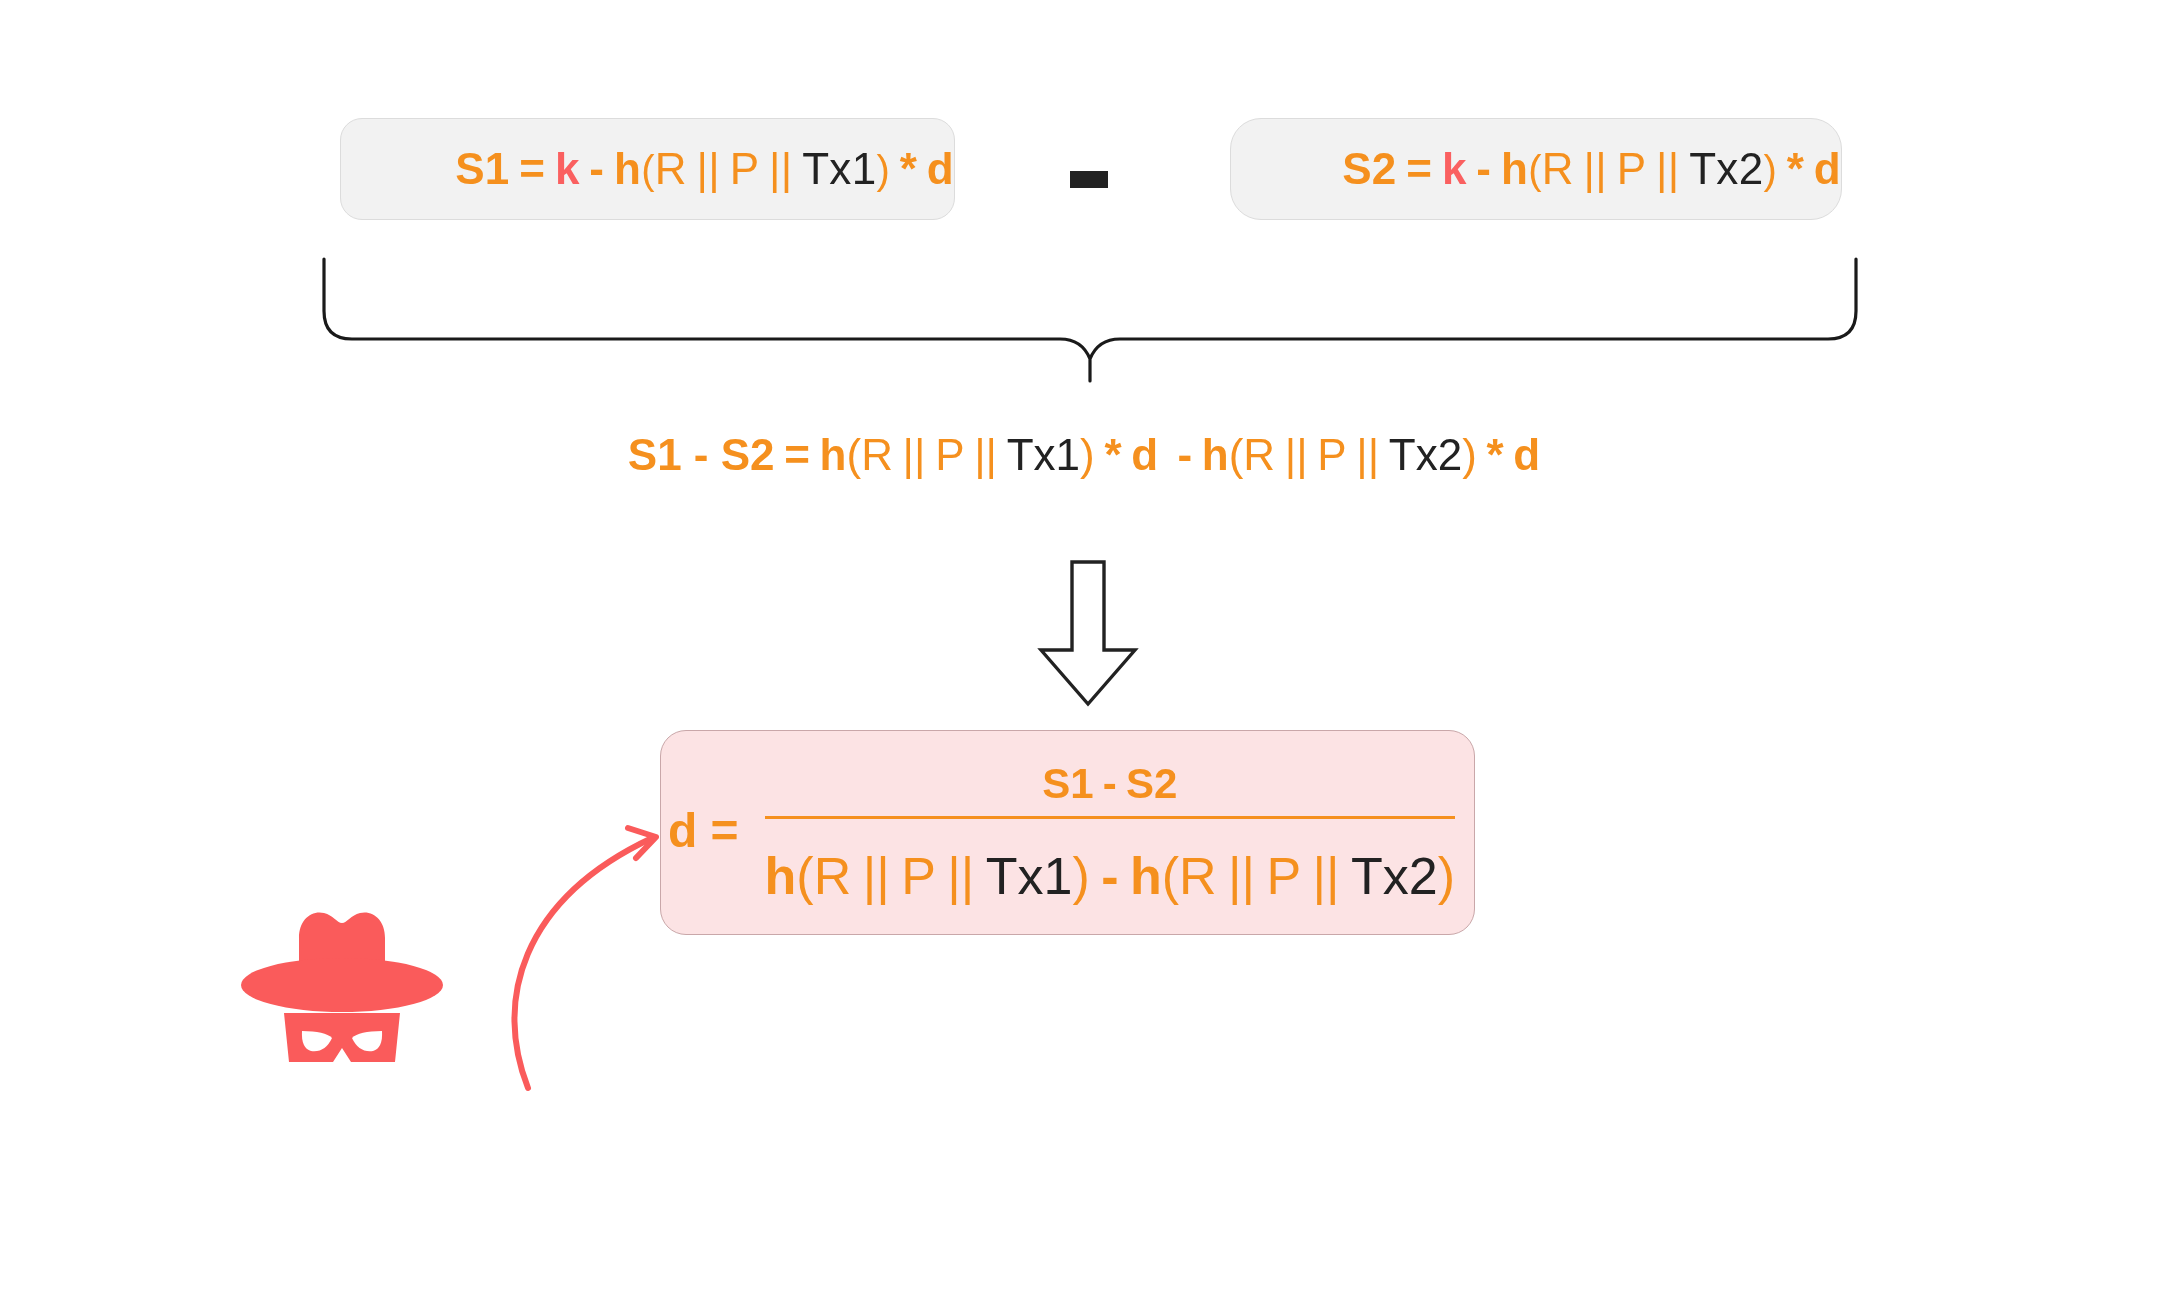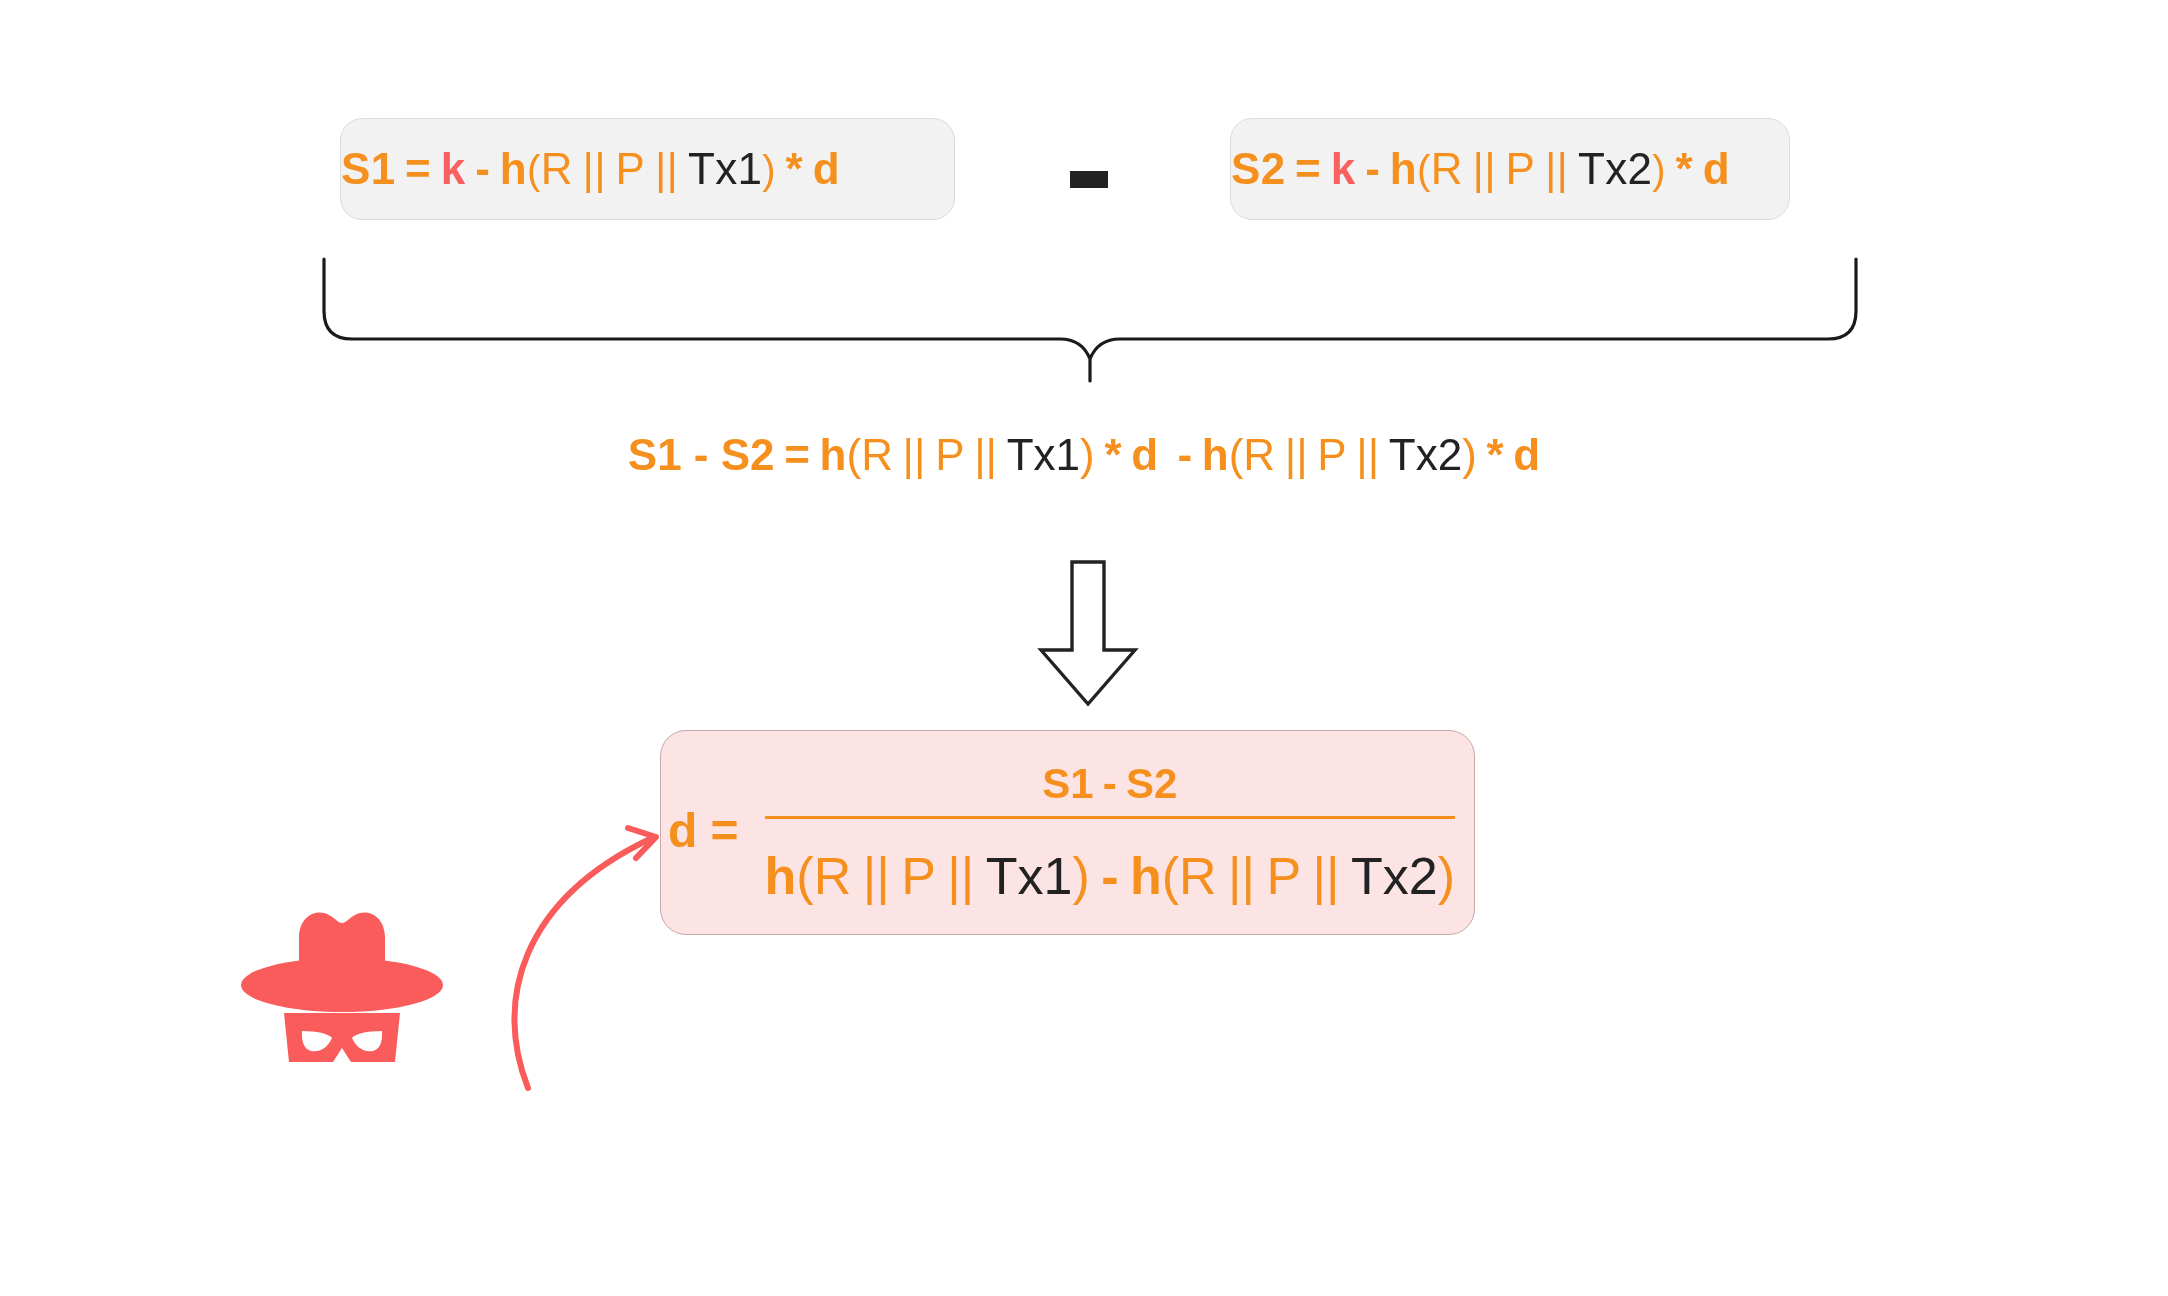--- a/index.html
+++ b/index.html
@@ -21,25 +21,25 @@
   }
 
   
   .eq-box {
     position: absolute;
     background: #F2F2F2;
     border: 1.5px solid #DCDCDC;
     border-radius: 22px;
     display: flex;
     align-items: center;
-    justify-content: flex-start;
+    justify-content: flex-end;
     box-sizing: border-box;
   }
   #box-s1 { left: 340px; top: 118px; width: 615px; height: 102px; }
-  #box-s2 { left: 1230px; top: 118px; width: 560px; height: 102px; }
+  #box-s2 { left: 1230px; top: 118px; width: 612px; height: 102px; border-radius: 31px; }
 
   .formula {
     white-space: nowrap;
     line-height: 1;
     font-family: "Liberation Sans", sans-serif;
   }
 
   
   .or   { color: #F5901E; font-weight: bold; }
   .orl  { color: #F5901E; font-weight: normal; }

